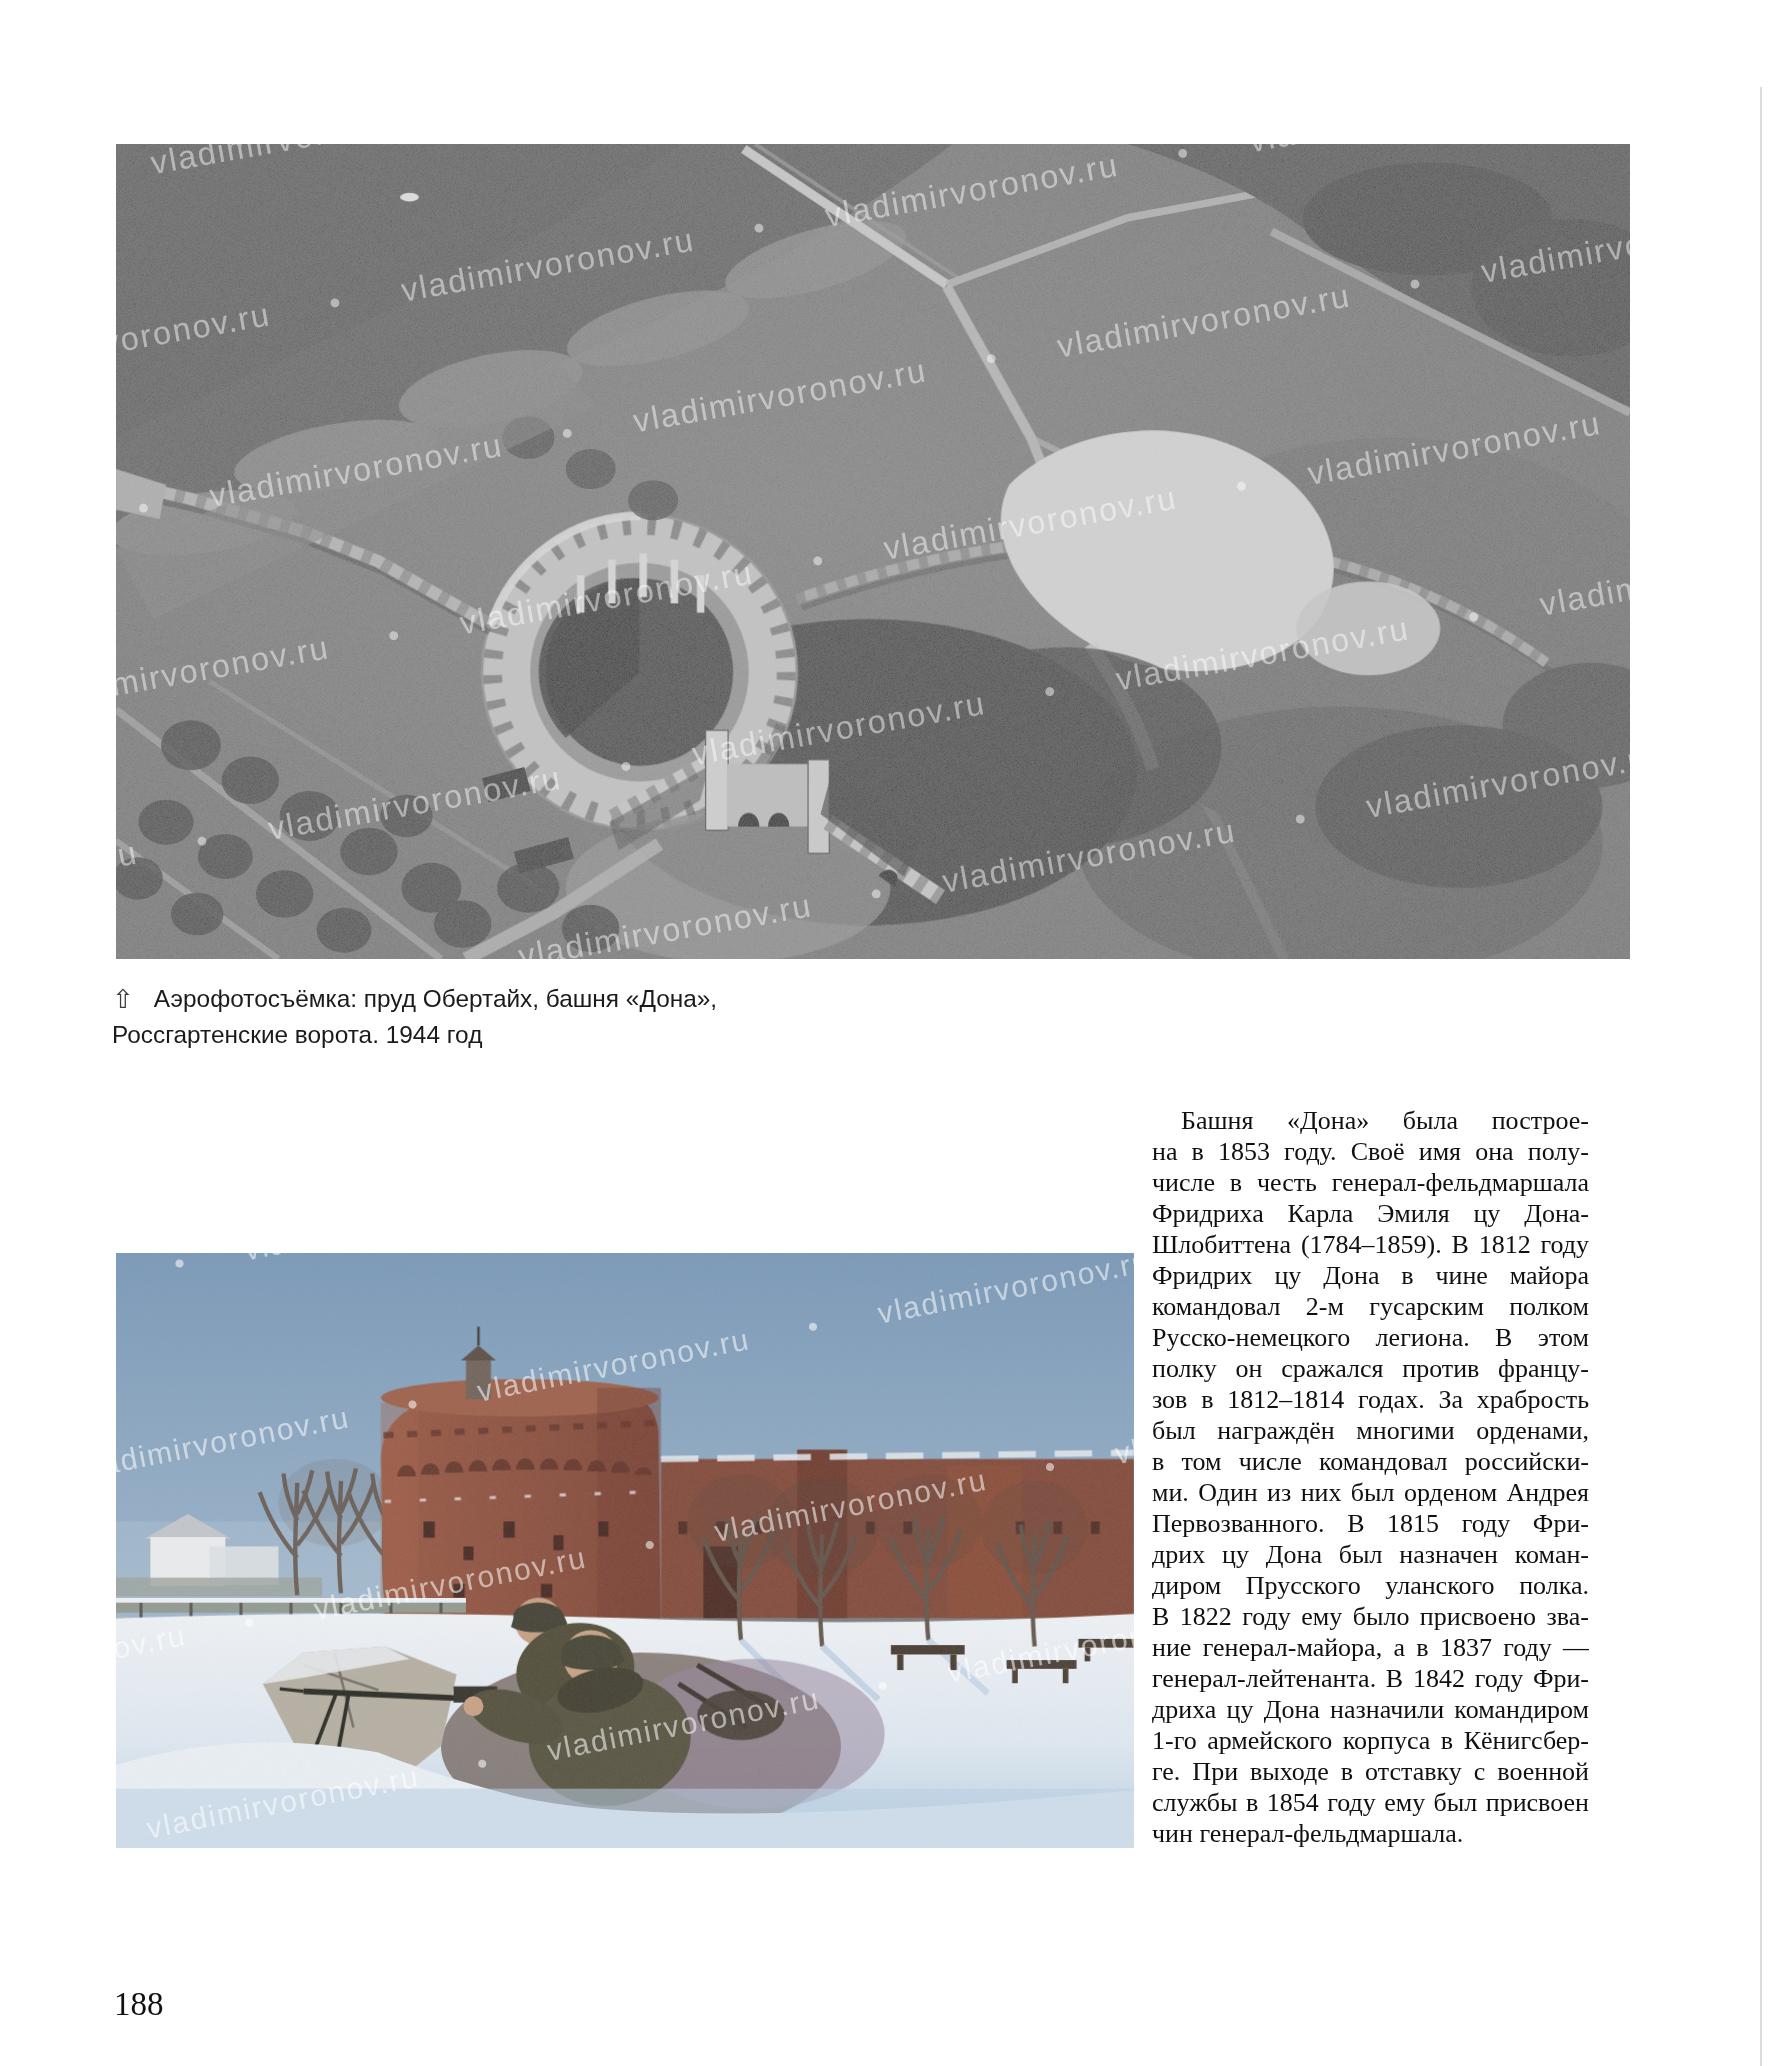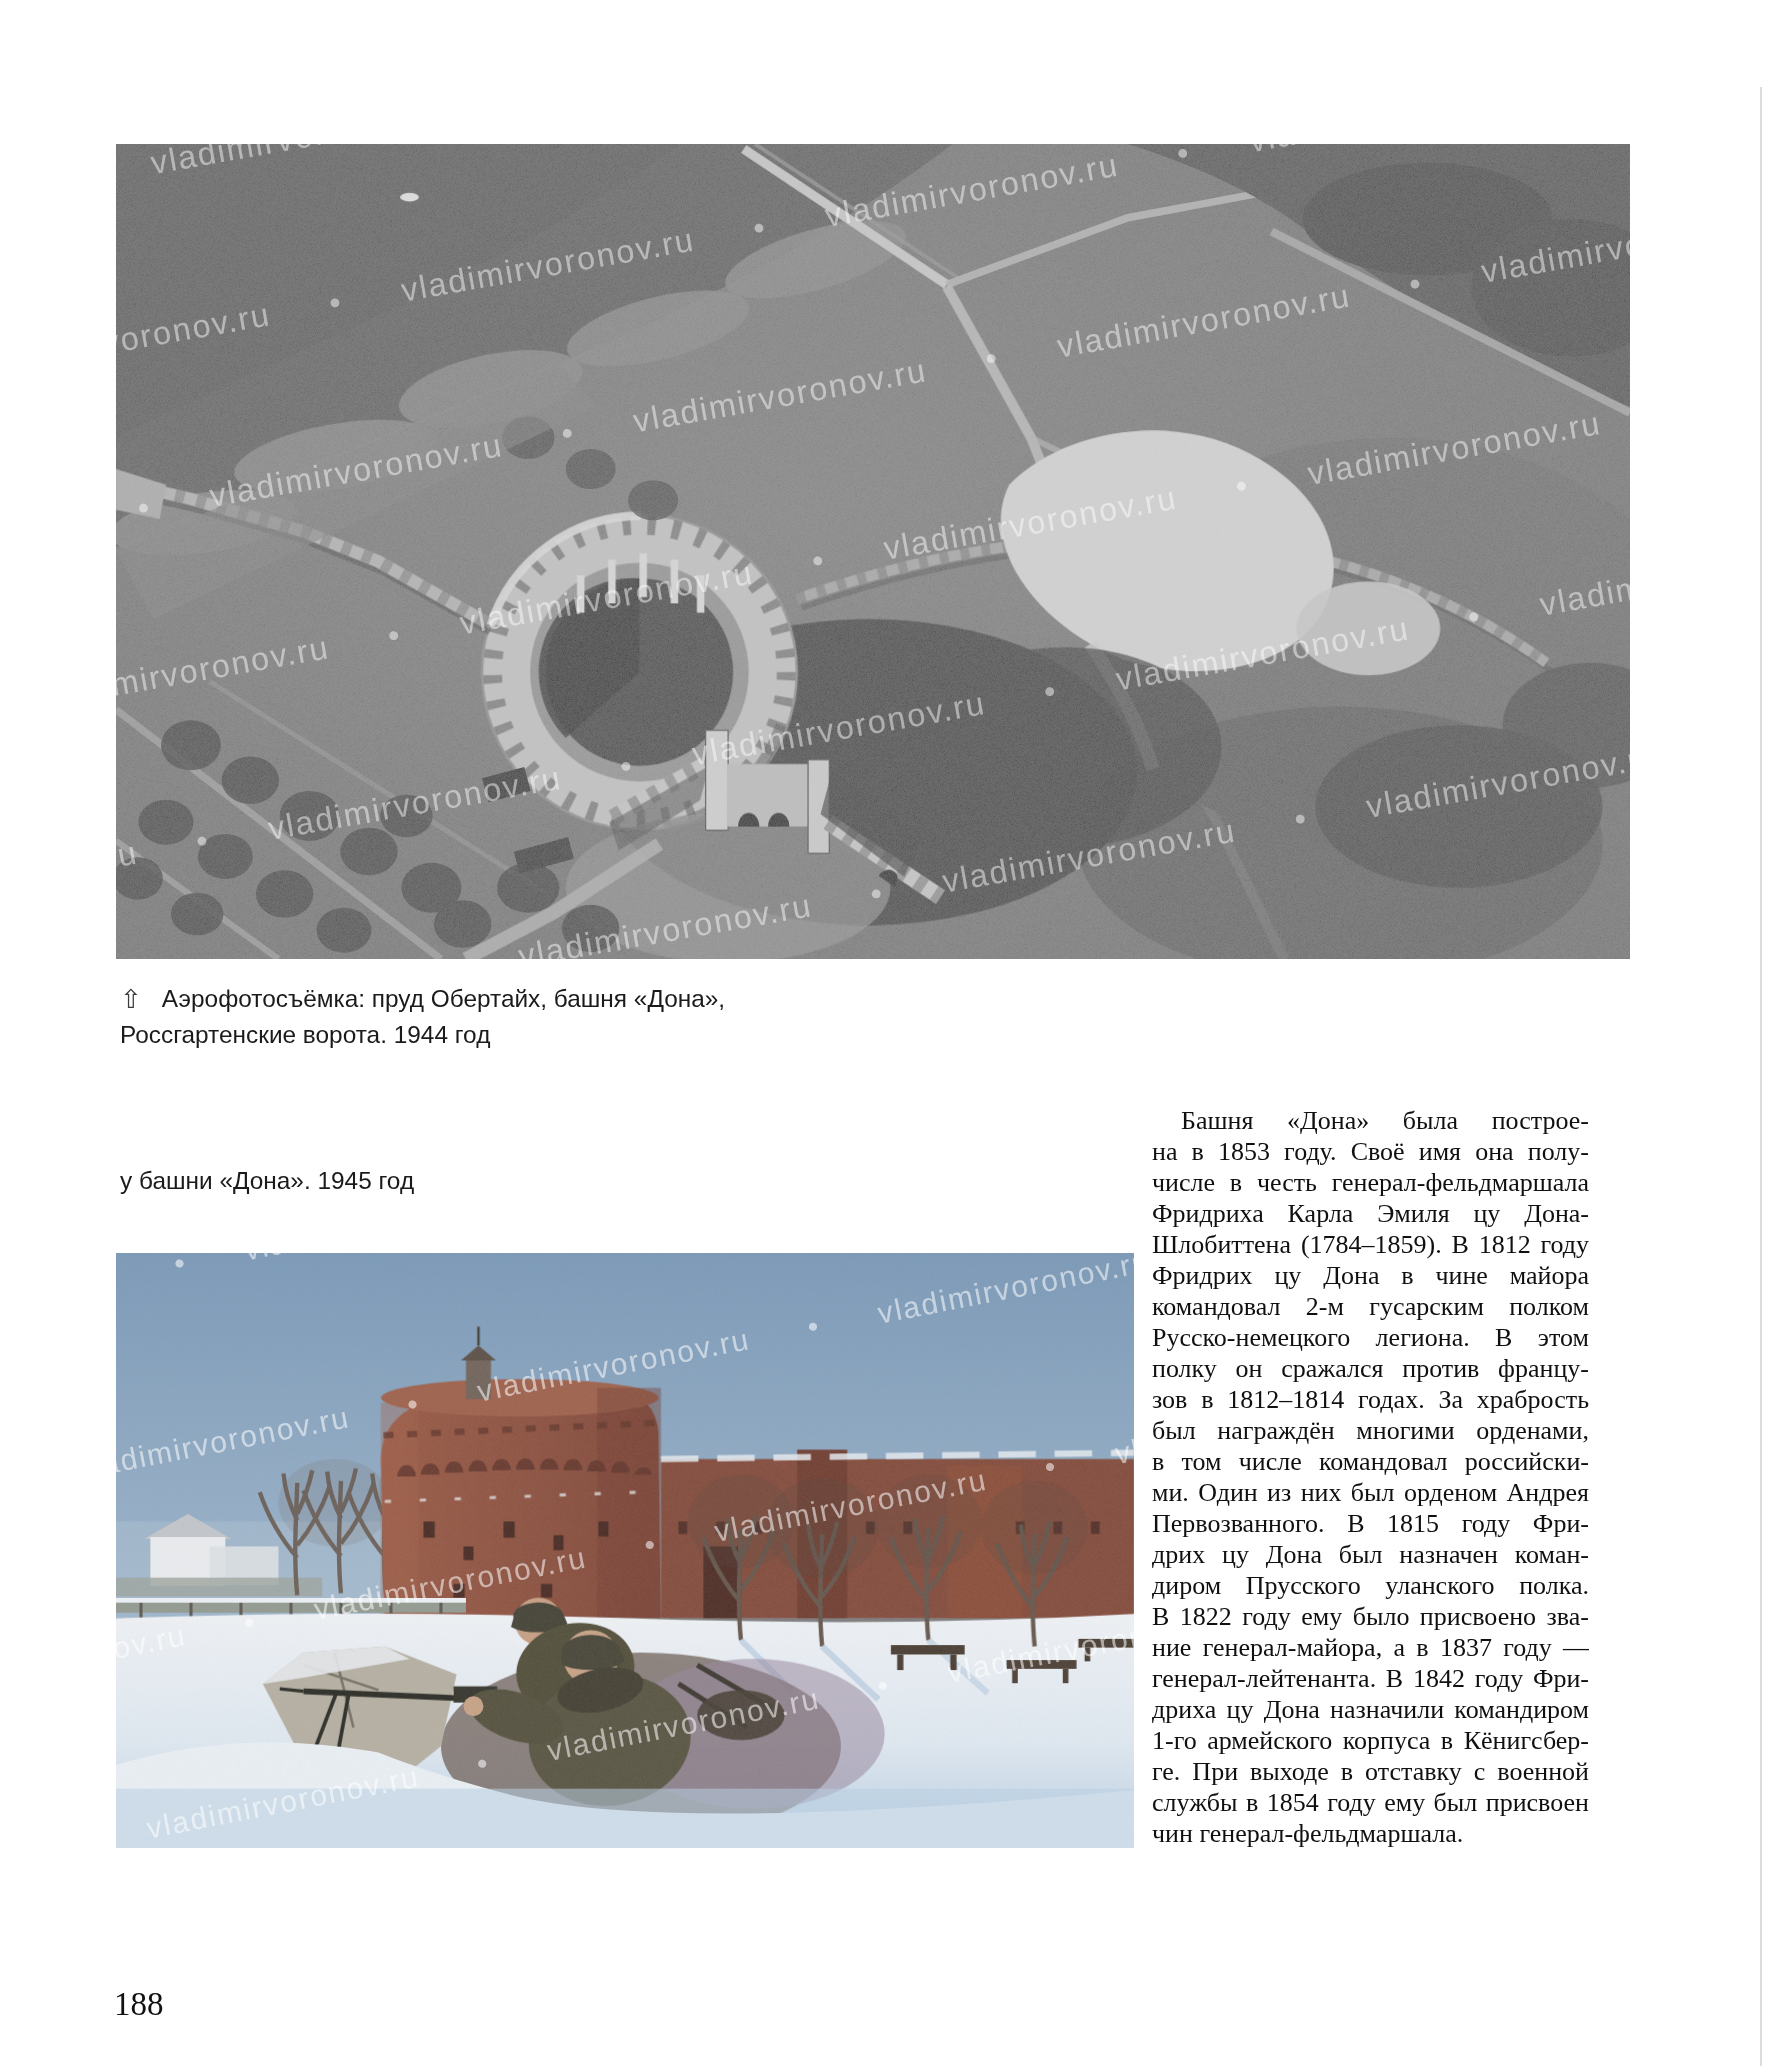--- a/index.html
+++ b/index.html
@@ -15,21 +15,21 @@
   
   .wm{position:absolute;left:-20%;top:-16%;width:150%;height:150%;
       transform:rotate(-10deg);display:flex;flex-direction:column;gap:132px;pointer-events:none;}
   .wm-bottom{gap:149px;transform:rotate(-11deg);}
   .wm-row{font-size:32.5px;letter-spacing:1.9px;word-spacing:49px;white-space:nowrap;
           color:rgba(255,255,255,0.48);font-family:"Liberation Sans",sans-serif;}
   .wm-bottom .wm-row{font-size:30px;color:rgba(255,255,255,0.55);}
   .wm-row:nth-child(even){margin-left:-206px;}
 
   
-  .caption{position:absolute;left:120px;color:#1b1b1b;font-size:24.4px;line-height:36px;}
+  .caption{position:absolute;left:112px;color:#1b1b1b;font-size:24.4px;line-height:36px;}
   .caption-top{top:980px;}
   .caption-bottom{top:1163px;}
   .arrow{display:inline-block;margin-right:20px;color:#3c3c3c;font-size:26px;
          font-family:"DejaVu Sans",sans-serif;transform:translateY(1.2px);}
 
   
   .article{position:absolute;left:1152px;top:1105px;width:437px;color:#101010;
            font-family:"Liberation Serif","DejaVu Serif",serif;font-size:26px;line-height:31px;}
   .art-line{text-align:justify;text-align-last:justify;height:31px;overflow:hidden;}
   .art-line.first{text-indent:29px;}
@@ -176,21 +176,20 @@
       <div class="wm-row">vladimirvoronov.ru • vladimirvoronov.ru • vladimirvoronov.ru • vladimirvoronov.ru • vladimirvoronov.ru</div>
     </div>
   </div>
 
   <div class="caption caption-top">
     <div><span class="arrow">⇧</span><span>Аэрофотосъёмка: пруд Обертайх, башня «Дона»,</span></div>
     <div>Россгартенские ворота. 1944 год</div>
   </div>
 
   <div class="caption caption-bottom">
-    <div>у башни «Дона». 1945 год</div>
   </div>
 
   <div class="photo photo-bottom">
     <svg viewBox="0 0 1629 953" preserveAspectRatio="none">
       <defs>
         <linearGradient id="skyG" x1="0" y1="0" x2="0" y2="1">
           <stop offset="0%" stop-color="#7495b6"></stop>
             <stop offset="100%" stop-color="#9ab4cc"></stop>
         </linearGradient>
         <linearGradient id="snowG" x1="0" y1="0" x2="0" y2="1">

